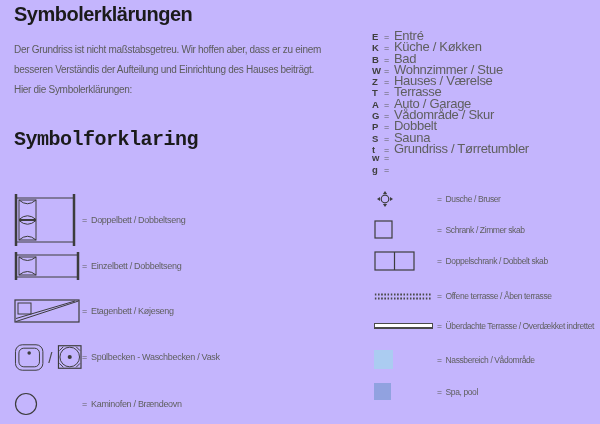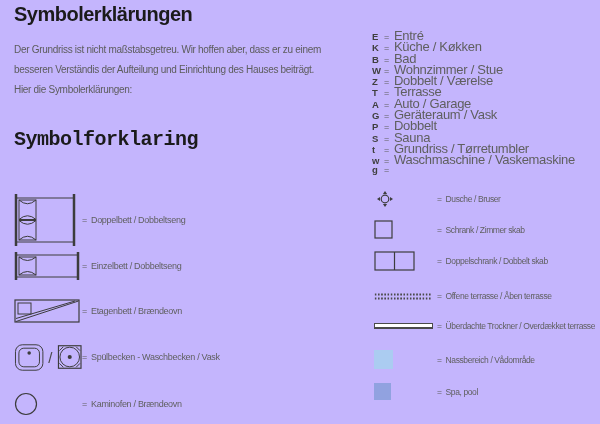--- a/index.html
+++ b/index.html
@@ -115,21 +115,21 @@
     <span class="icon-cell">
       <svg width="66" height="26" viewBox="0 0 66 26">
         <rect x="1" y="2" width="64" height="22" stroke-width="1.2"></rect>
         <rect x="4" y="5" width="13" height="11"></rect>
         <line x1="2" y1="23.5" x2="64.5" y2="3"></line>
         <line x1="2" y1="20.5" x2="61" y2="3"></line>
       </svg>
     </span>
     <span class="lbl">
       <span class="eq">=</span>
-      <span>Etagenbett / Brændeovn</span>
+      <span>Etagenbett / Køjeseng</span>
     </span>
   </div>
 
   <div class="sym-row ls ls4">
     <span class="icon-cell">
       <svg width="31" height="29" viewBox="0 0 31 29">
         <rect x="1.5" y="1.5" width="28" height="26" rx="7"></rect>
         <rect x="5" y="5" width="21" height="19" rx="5"></rect>
         <circle class="fil" cx="15.5" cy="10" r="1.8"></circle>
       </svg>
@@ -179,56 +179,55 @@
       <span class="code-label">Bad</span>
     </div>
     <div class="code-row">
       <span class="code-letter">W</span>
       <span class="code-eq">=</span>
       <span class="code-label">Wohnzimmer / Stue</span>
     </div>
     <div class="code-row">
       <span class="code-letter">Z</span>
       <span class="code-eq">=</span>
-      <span class="code-label">Dobbelt / Værelse</span>
+      <span class="code-label">Hauses / Værelse</span>
     </div>
     <div class="code-row">
       <span class="code-letter">T</span>
       <span class="code-eq">=</span>
       <span class="code-label">Terrasse</span>
     </div>
     <div class="code-row">
       <span class="code-letter">A</span>
       <span class="code-eq">=</span>
       <span class="code-label">Auto / Garage</span>
     </div>
     <div class="code-row">
       <span class="code-letter">G</span>
       <span class="code-eq">=</span>
-      <span class="code-label">Geräteraum / Vask</span>
+      <span class="code-label">Vådområde / Skur</span>
     </div>
     <div class="code-row">
       <span class="code-letter">P</span>
       <span class="code-eq">=</span>
       <span class="code-label">Dobbelt</span>
     </div>
     <div class="code-row">
       <span class="code-letter">S</span>
       <span class="code-eq">=</span>
       <span class="code-label">Sauna</span>
     </div>
     <div class="code-row">
       <span class="code-letter">t</span>
       <span class="code-eq">=</span>
       <span class="code-label">Grundriss / Tørretumbler</span>
     </div>
     <div class="code-row">
       <span class="code-letter">w</span>
       <span class="code-eq">=</span>
-      <span class="code-label">Waschmaschine / Vaskemaskine</span>
     </div>
     <div class="code-row">
       <span class="code-letter">g</span>
       <span class="code-eq">=</span>
     </div>
   </div>
 
   <div class="sym-row rs rs1">
     <span class="icon-cell" style="padding-left:3px;">
       <svg width="16" height="16" viewBox="0 0 16 16">
@@ -279,21 +278,21 @@
       <span>Offene terrasse / Åben terrasse</span>
     </span>
   </div>
 
   <div class="sym-row rs rs5">
     <span class="icon-cell">
       <span class="bar"></span>
     </span>
     <span class="lbl">
       <span class="eq">=</span>
-      <span>Überdachte Trockner / Overdækket terrasse</span>
+      <span>Überdachte Terrasse / Overdækket indrettet</span>
     </span>
   </div>
 
   <div class="sym-row rs rs6">
     <span class="icon-cell">
       <span class="swatch-wet" style="background-color: rgb(171, 204, 241);"></span>
     </span>
     <span class="lbl">
       <span class="eq">=</span>
       <span>Nassbereich / Vådområde</span>

